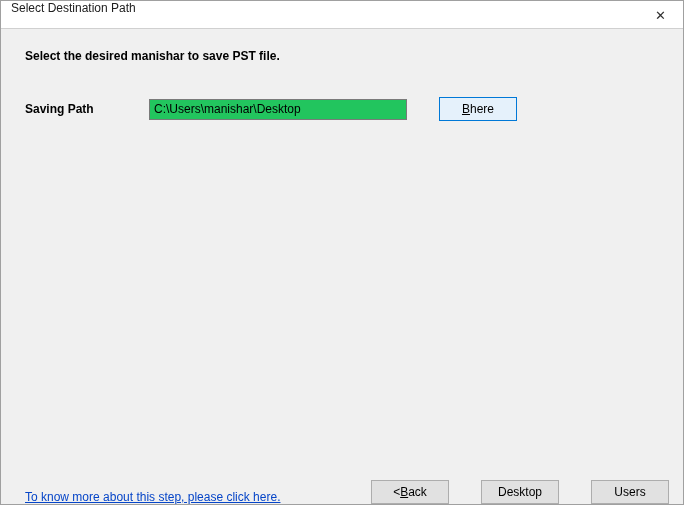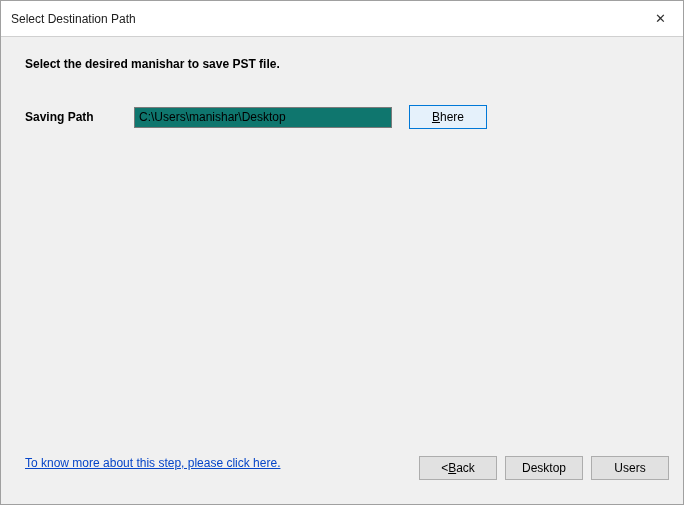--- a/index.html
+++ b/index.html
@@ -13,25 +13,25 @@
     overflow: hidden;
   }
   .window {
     width: 684px; height: 505px;
     border: 1px solid #a0a0a0;
     background: #f0f0f0;
     display: flex;
     flex-direction: column;
   }
   .titlebar {
-    height: 36px;
+    height: 28px;
     background: #ffffff;
     border-bottom: 1px solid #d0d0d0;
     display: flex;
-    align-items: center;
+    align-items: flex-start;
     padding: 0 0 0 10px;
     color: #202020;
   }
   .titlebar .title { flex: 1; font-size: 12px; }
   .titlebar .close {
     width: 45px; height: 29px;
     display: flex; align-items: center; justify-content: center;
     font-size: 13px; font-family: Arial, sans-serif;
     color: #303030;
     cursor: default;
@@ -42,32 +42,32 @@
     position: relative;
   }
   .heading {
     font-weight: bold;
     font-size: 12px;
     margin-bottom: 34px;
   }
   .row {
     display: flex;
     align-items: center;
-    gap: 1px;
+    gap: 16px;
   }
   .label {
     width: 108px;
     font-weight: bold;
     font-size: 12px;
   }
   .path-input {
     width: 258px;
     height: 21px;
     border: 1px solid #7a7a7a;
-    background: #0f766e;
+    background: #22c55e;
     padding: 1px 4px;
     font-size: 12px;
     font-family: inherit;
   }
   .browse-btn {
     margin-left: 16px;
     width: 78px;
     height: 24px;
     border: 1px solid #0078d7;
     background: #e5f1fb;
@@ -81,22 +81,23 @@
   }
   .browse-btn .u { text-decoration: underline; }
   .hint {
     margin-top: 14px;
     margin-left: 108px;
     font-size: 12px;
   }
   .footer {
     height: 48px;
     display: flex;
-    align-items: flex-start;
+    align-items: flex-end;
     padding: 0 14px 0 24px;
+    gap: 24px;
   }
   .help-link {
     color: #0645c8;
     text-decoration: underline;
     font-size: 12px;
     cursor: default;
   }
   .spacer { flex: 1; }
   .btn {
     width: 78px;

